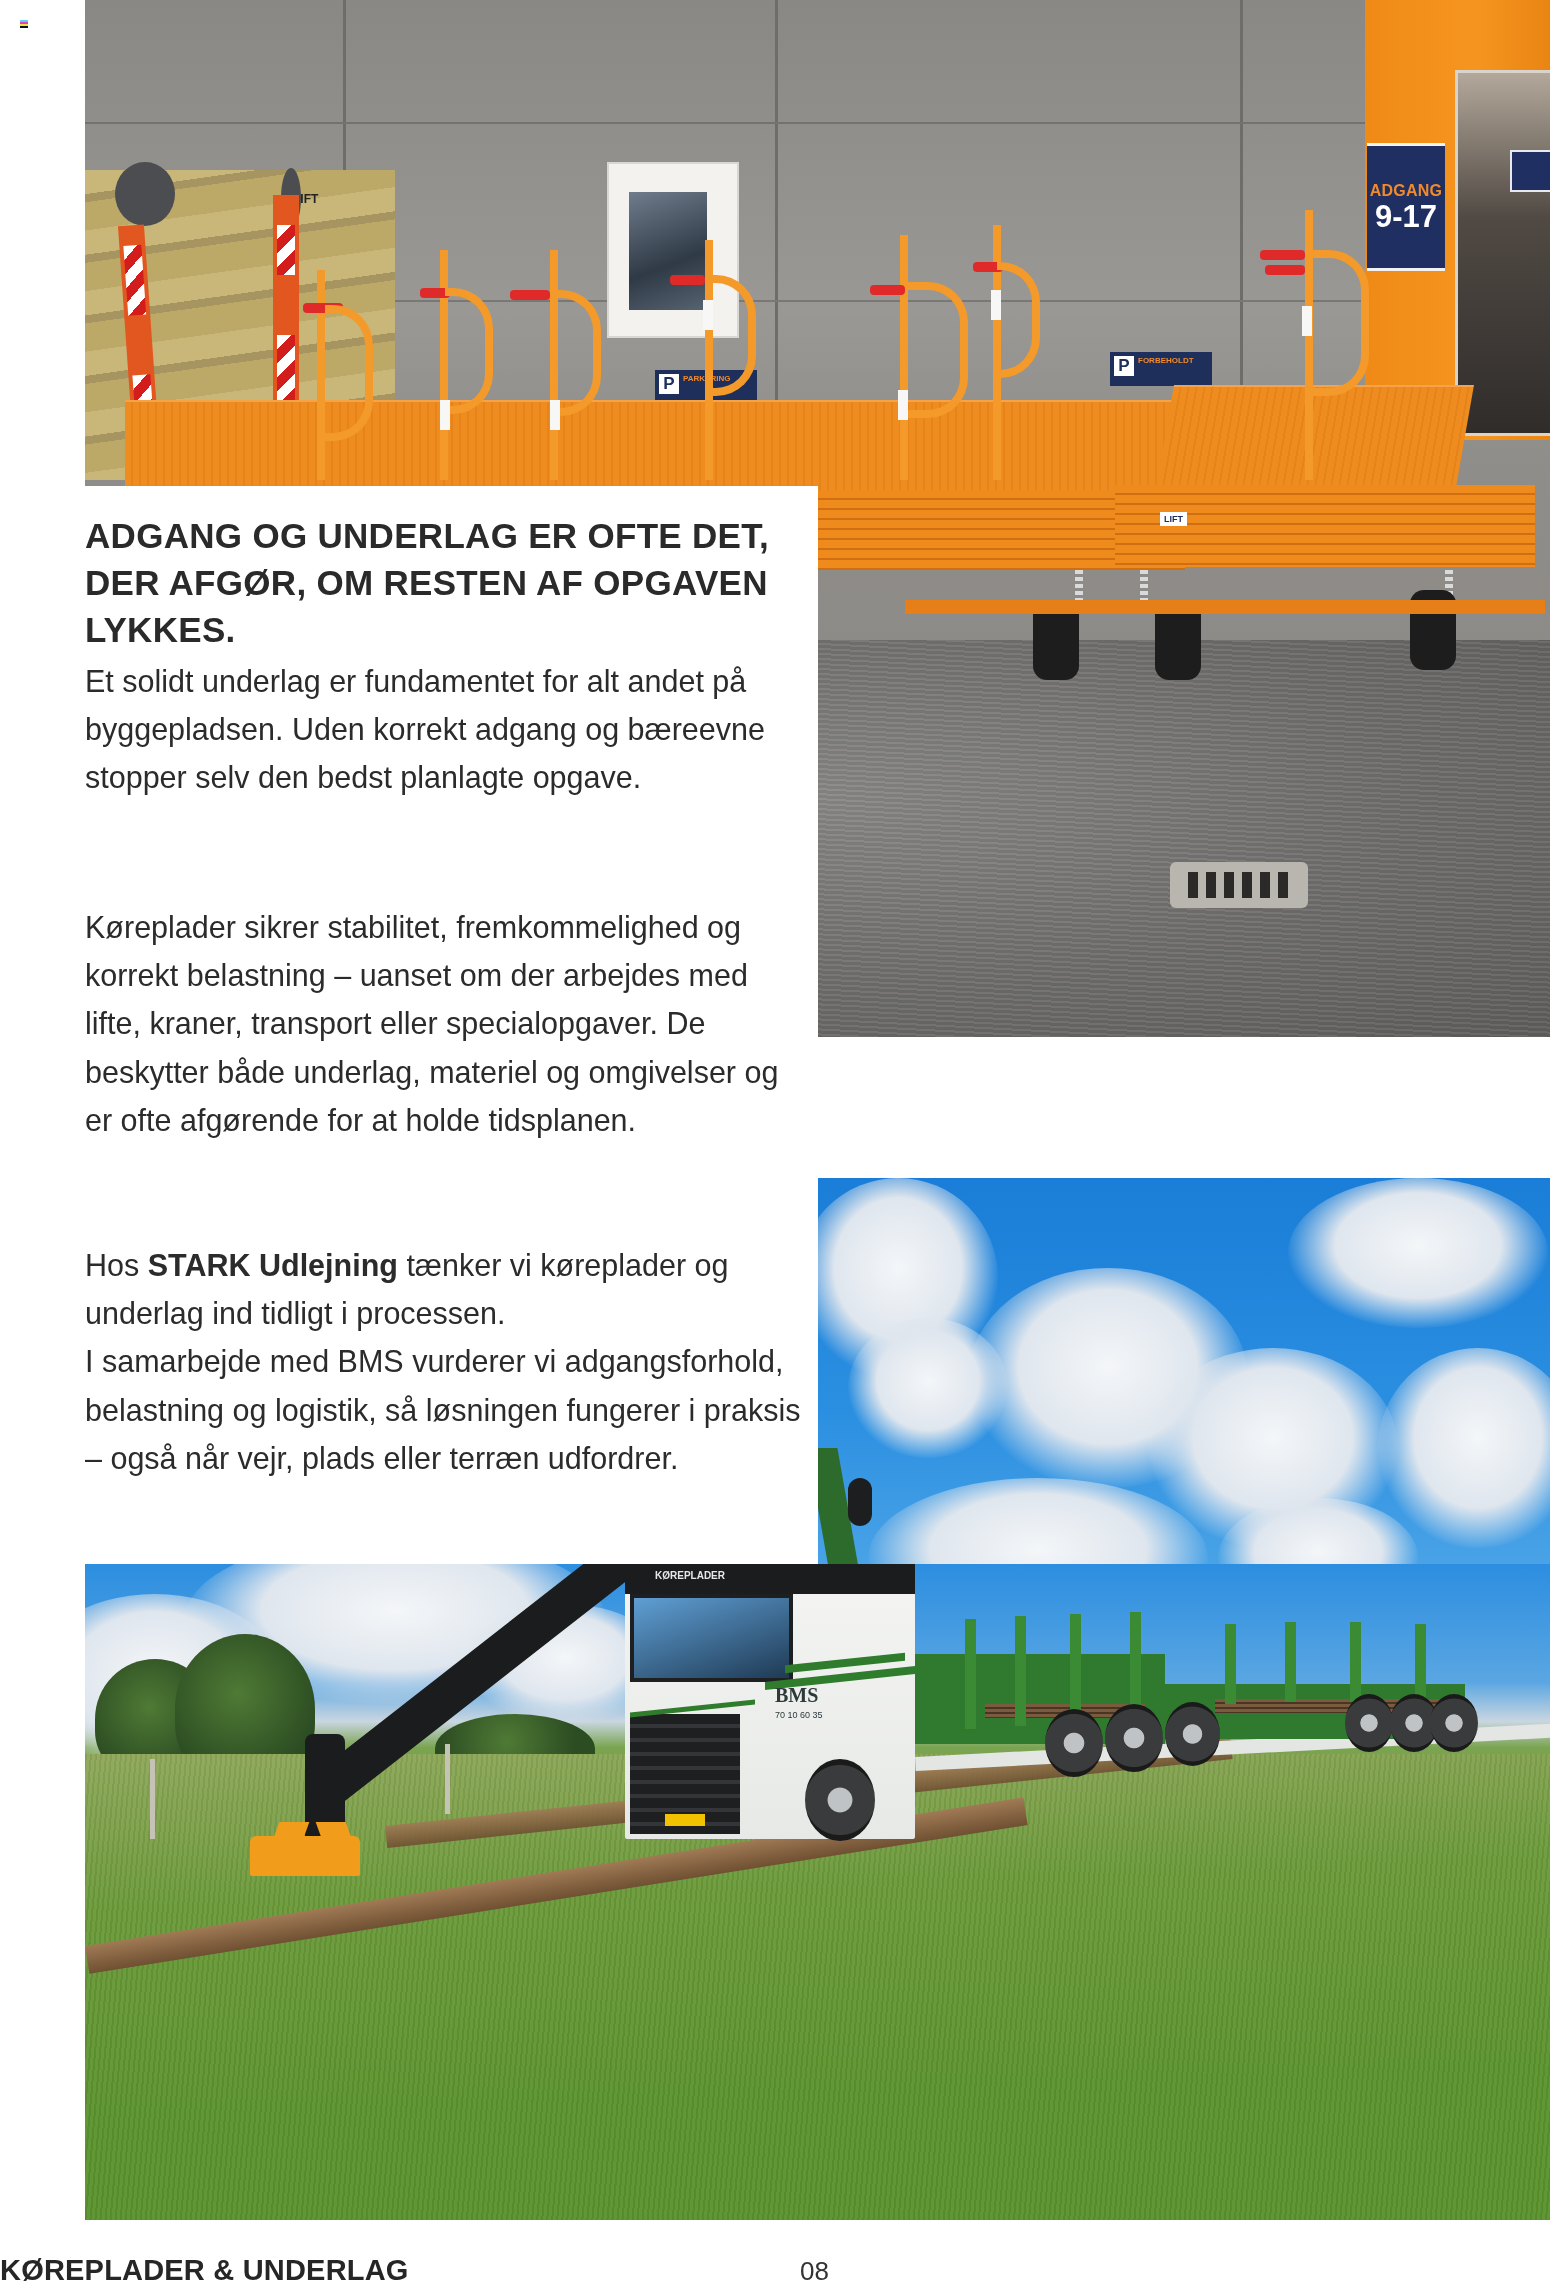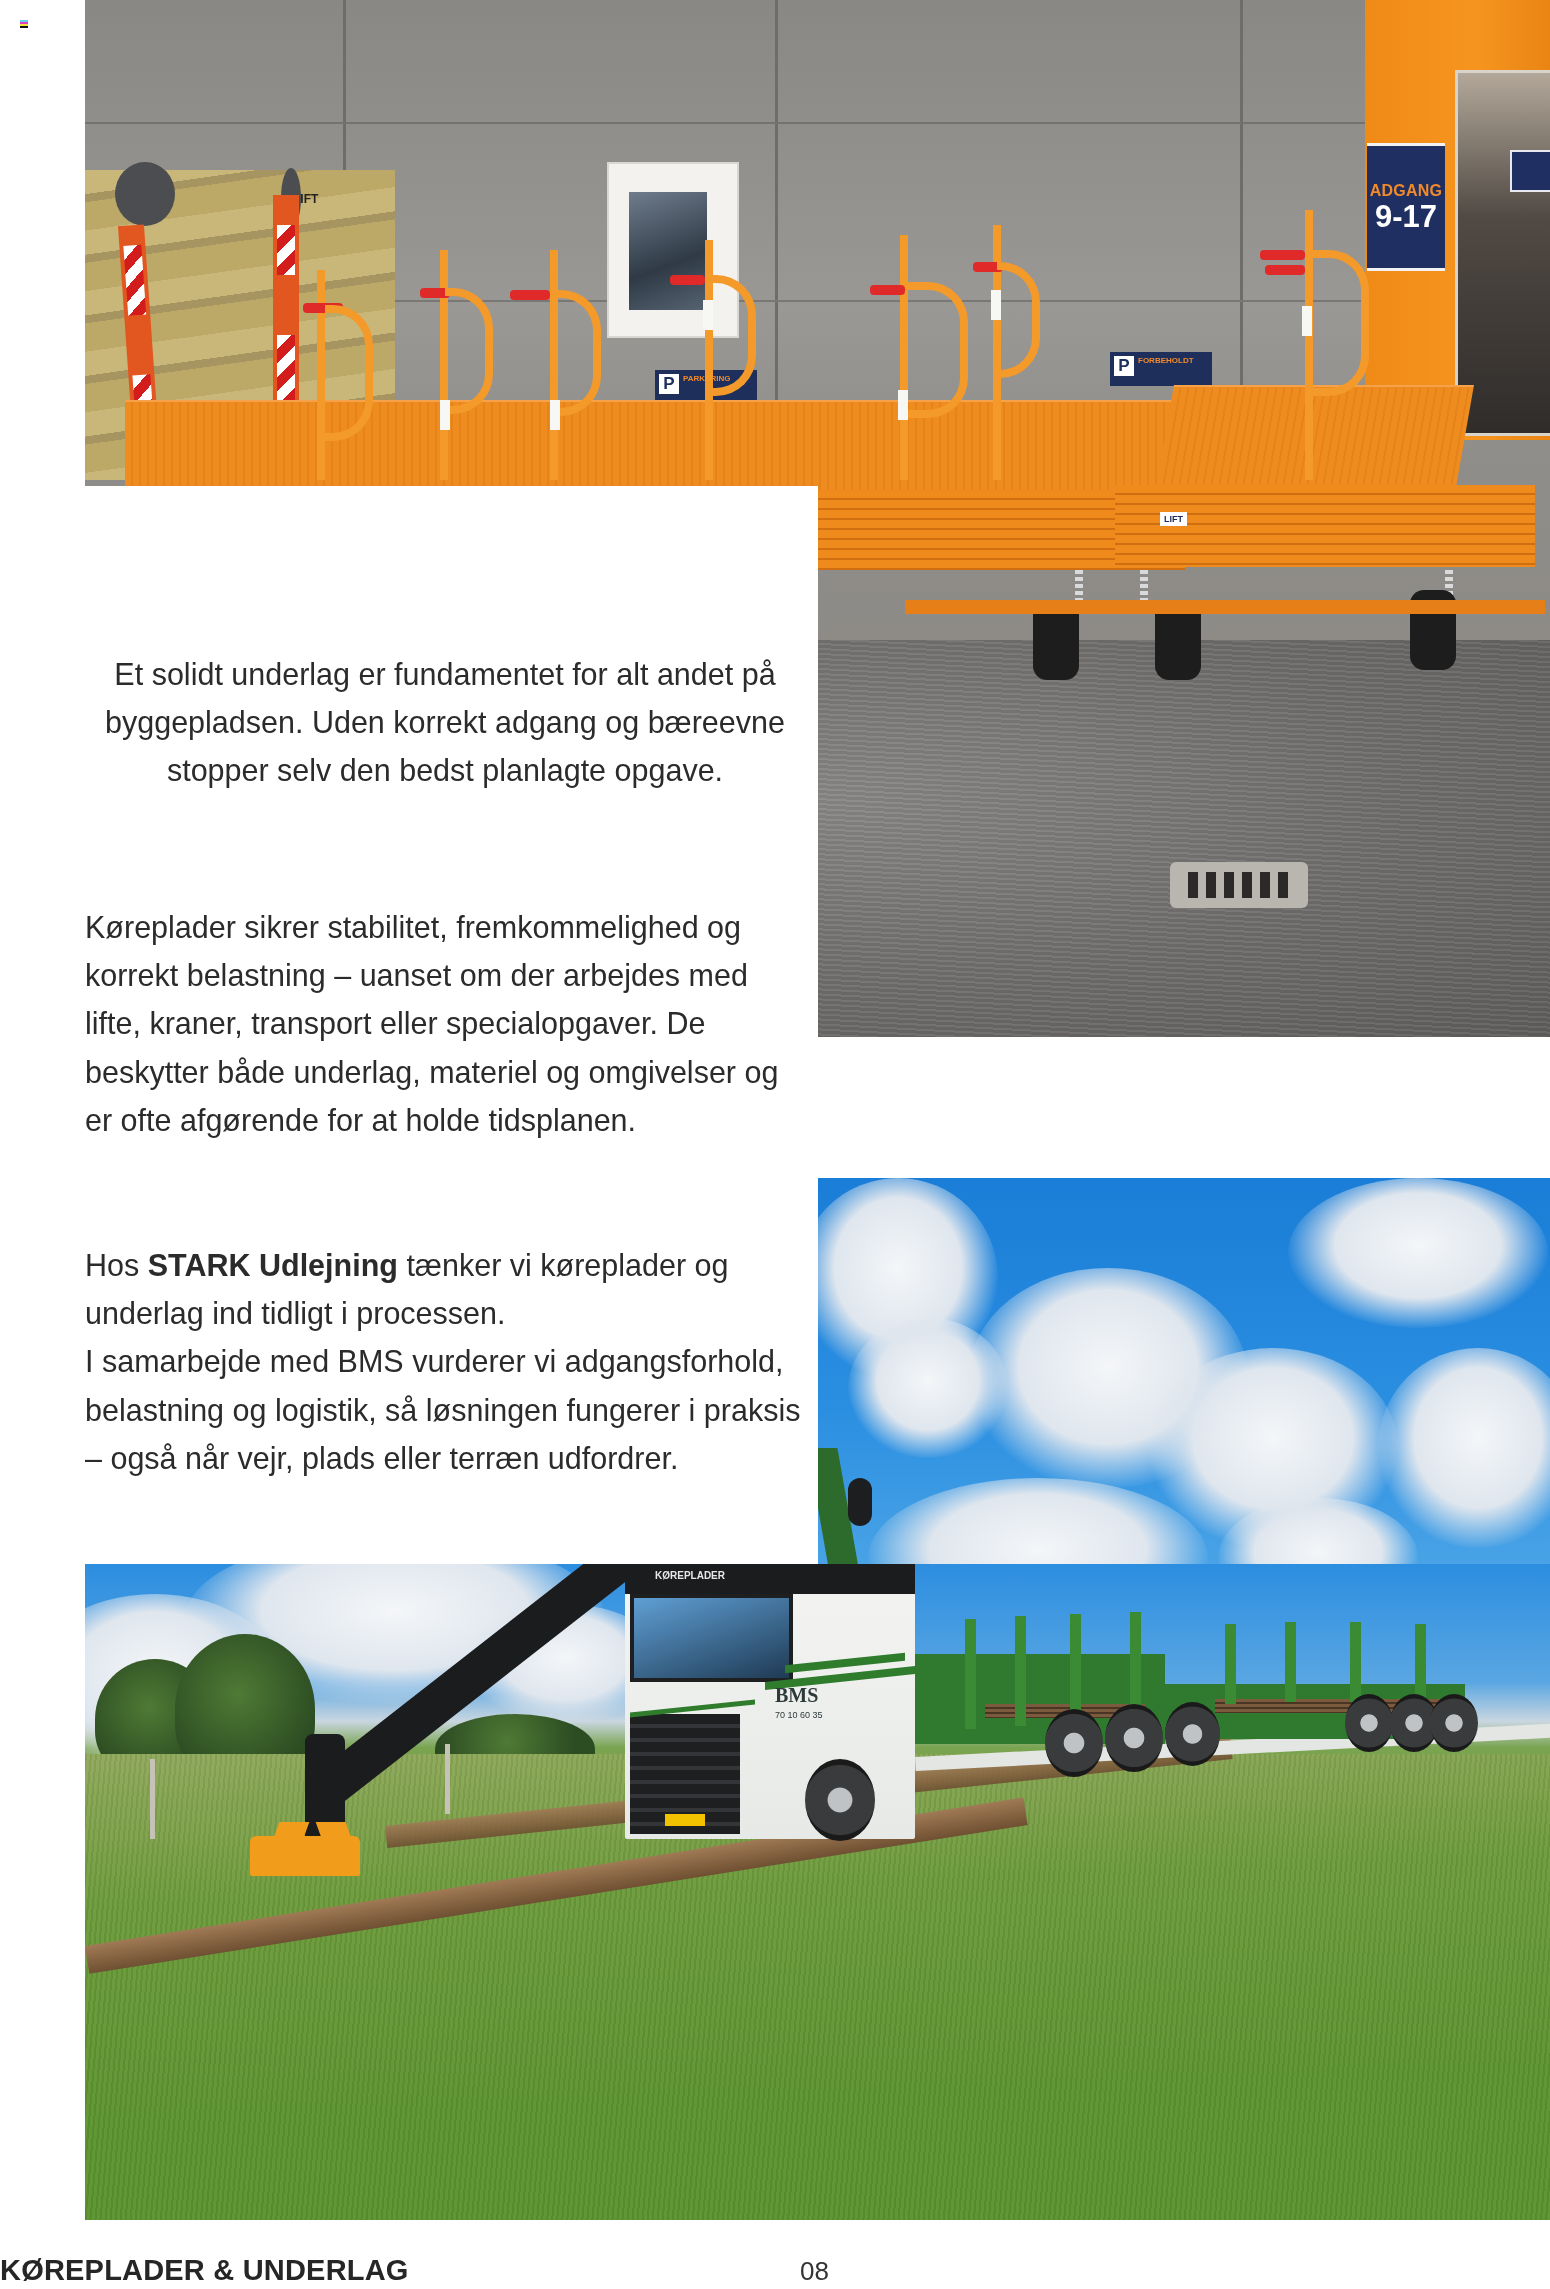--- a/index.html
+++ b/index.html
@@ -256,21 +256,22 @@
   <div class="green-post" style="left:1330px;top:60px;height:80px;"></div>
   <div class="truck-wheel" style="left:960px;top:145px;width:58px;height:68px;"></div>
   <div class="truck-wheel" style="left:1020px;top:140px;width:58px;height:68px;"></div>
   <div class="truck-wheel" style="left:1080px;top:138px;width:55px;height:64px;"></div>
   <div class="truck-wheel" style="left:1260px;top:130px;width:48px;height:58px;"></div>
   <div class="truck-wheel" style="left:1305px;top:130px;width:48px;height:58px;"></div>
   <div class="truck-wheel" style="left:1345px;top:130px;width:48px;height:58px;"></div>
 </div>
 
 <div class="abs text-panel">
-  <div class="body-para" style="top:164px;text-align:center;">Et solidt underlag er fundamentet for alt andet på byggepladsen. Uden korrekt adgang og bæreevne stopper selv den bedst planlagte opgave.</div>
+  <div class="headline">ADGANG OG UNDERLAG ER OFTE DET, DER AFGØR, OM RESTEN AF OPGAVEN LYKKES.</div>
+  <div class="body-para" style="top:171px;">Et solidt underlag er fundamentet for alt andet på byggepladsen. Uden korrekt adgang og bæreevne stopper selv den bedst planlagte opgave.</div>
   <div class="body-para" style="top:417px;">Køreplader sikrer stabilitet, fremkommelighed og korrekt belastning – uanset om der arbejdes med lifte, kraner, transport eller specialopgaver. De beskytter både underlag, materiel og omgivelser og er ofte afgørende for at holde tidsplanen.</div>
   <div class="body-para" style="top:755px;">
     <span>Hos </span><b>STARK Udlejning</b><span> tænker vi køreplader og underlag ind tidligt i processen.</span><br>
     <span>I samarbejde med BMS vurderer vi adgangsforhold, belastning og logistik, så løsningen fungerer i praksis – også når vejr, plads eller terræn udfordrer.</span>
   </div>
 </div>
 
 <div class="abs footer-title">KØREPLADER &amp; UNDERLAG</div>
 <div class="abs footer-page">08</div>
 

